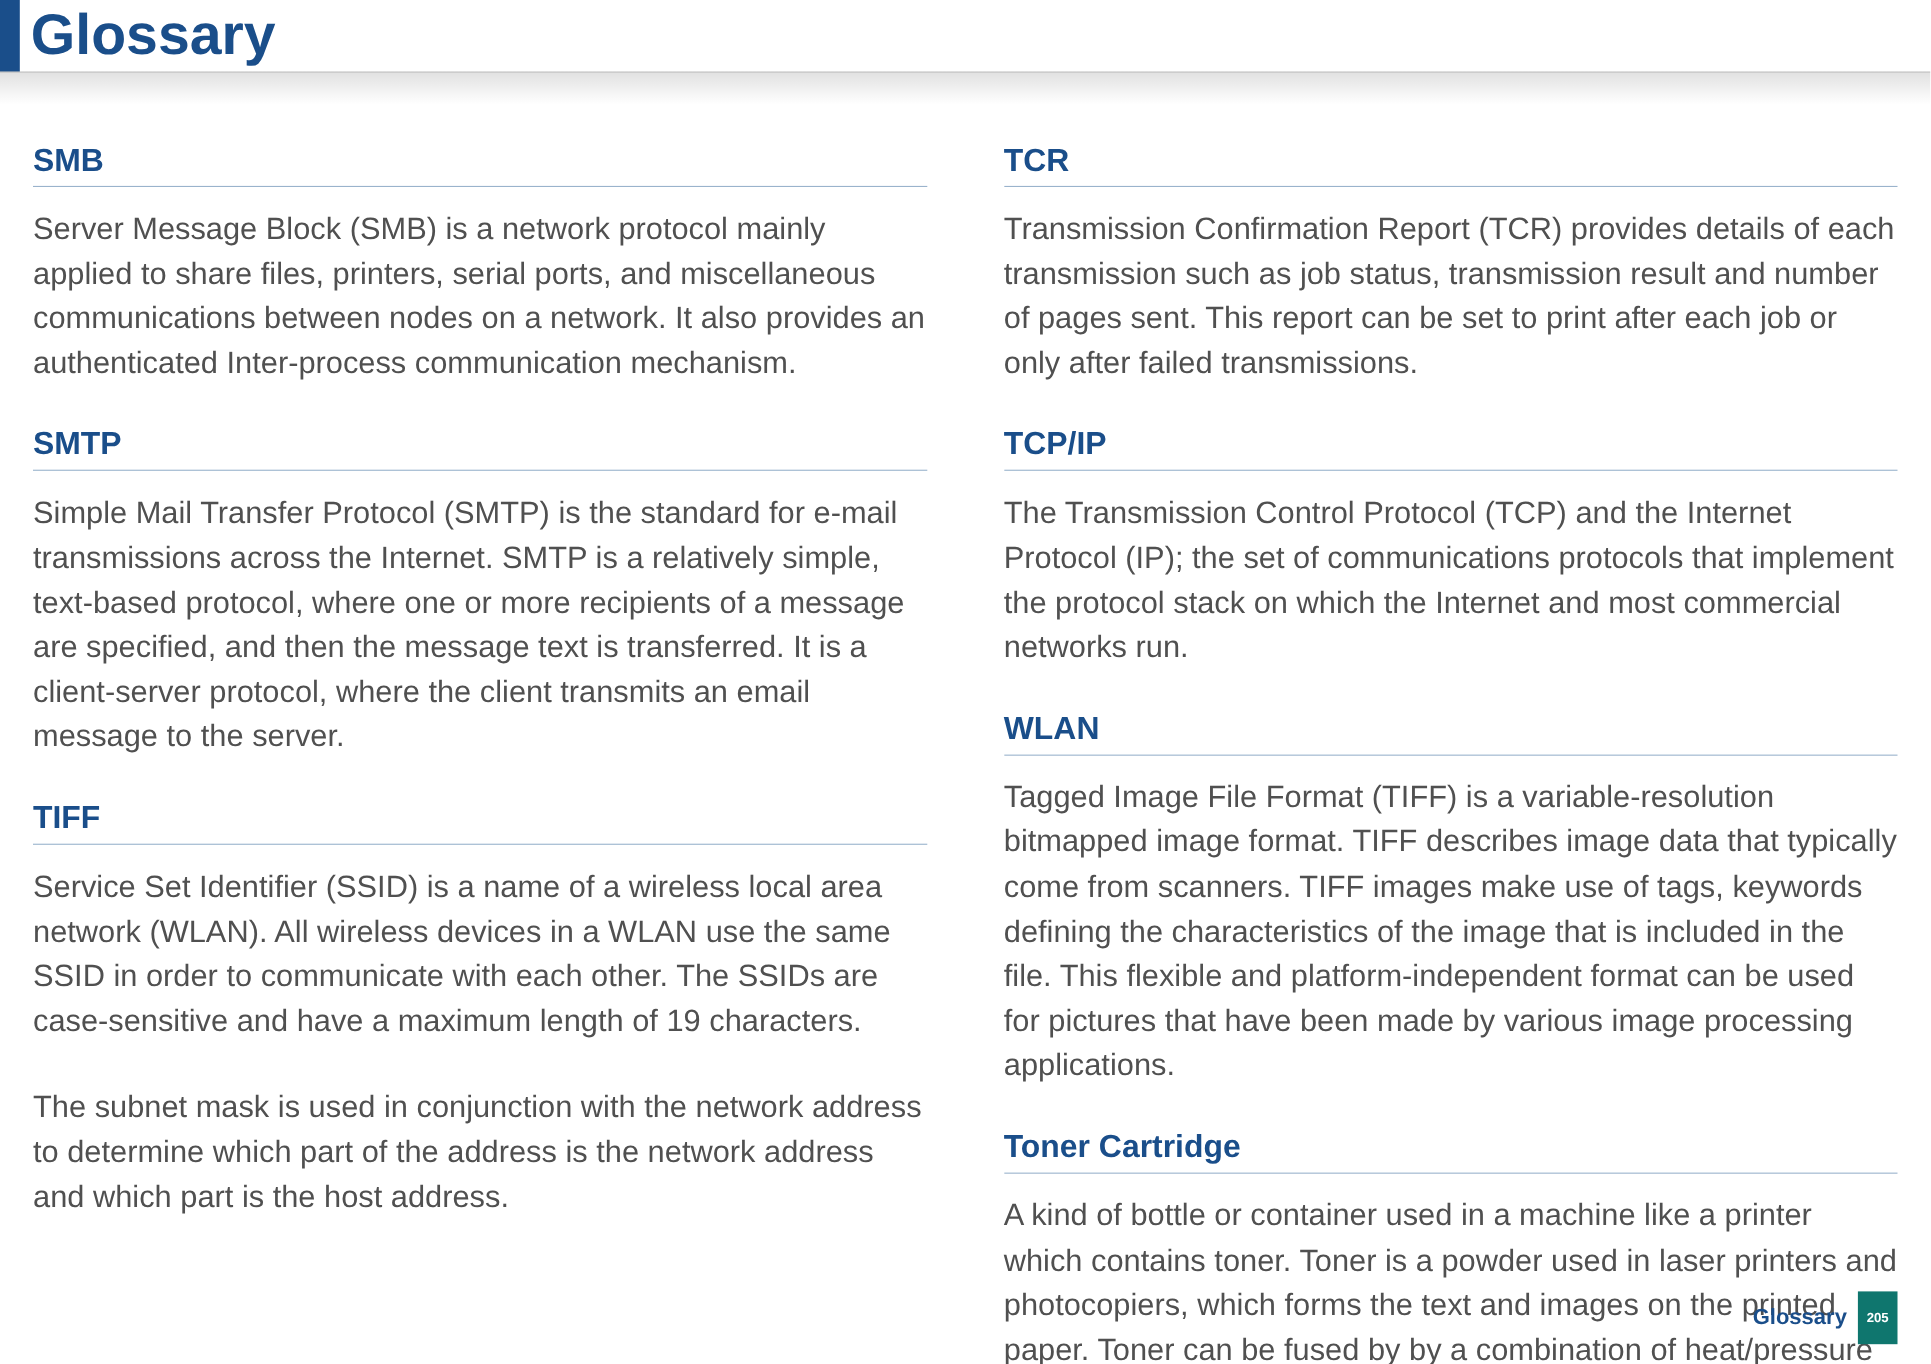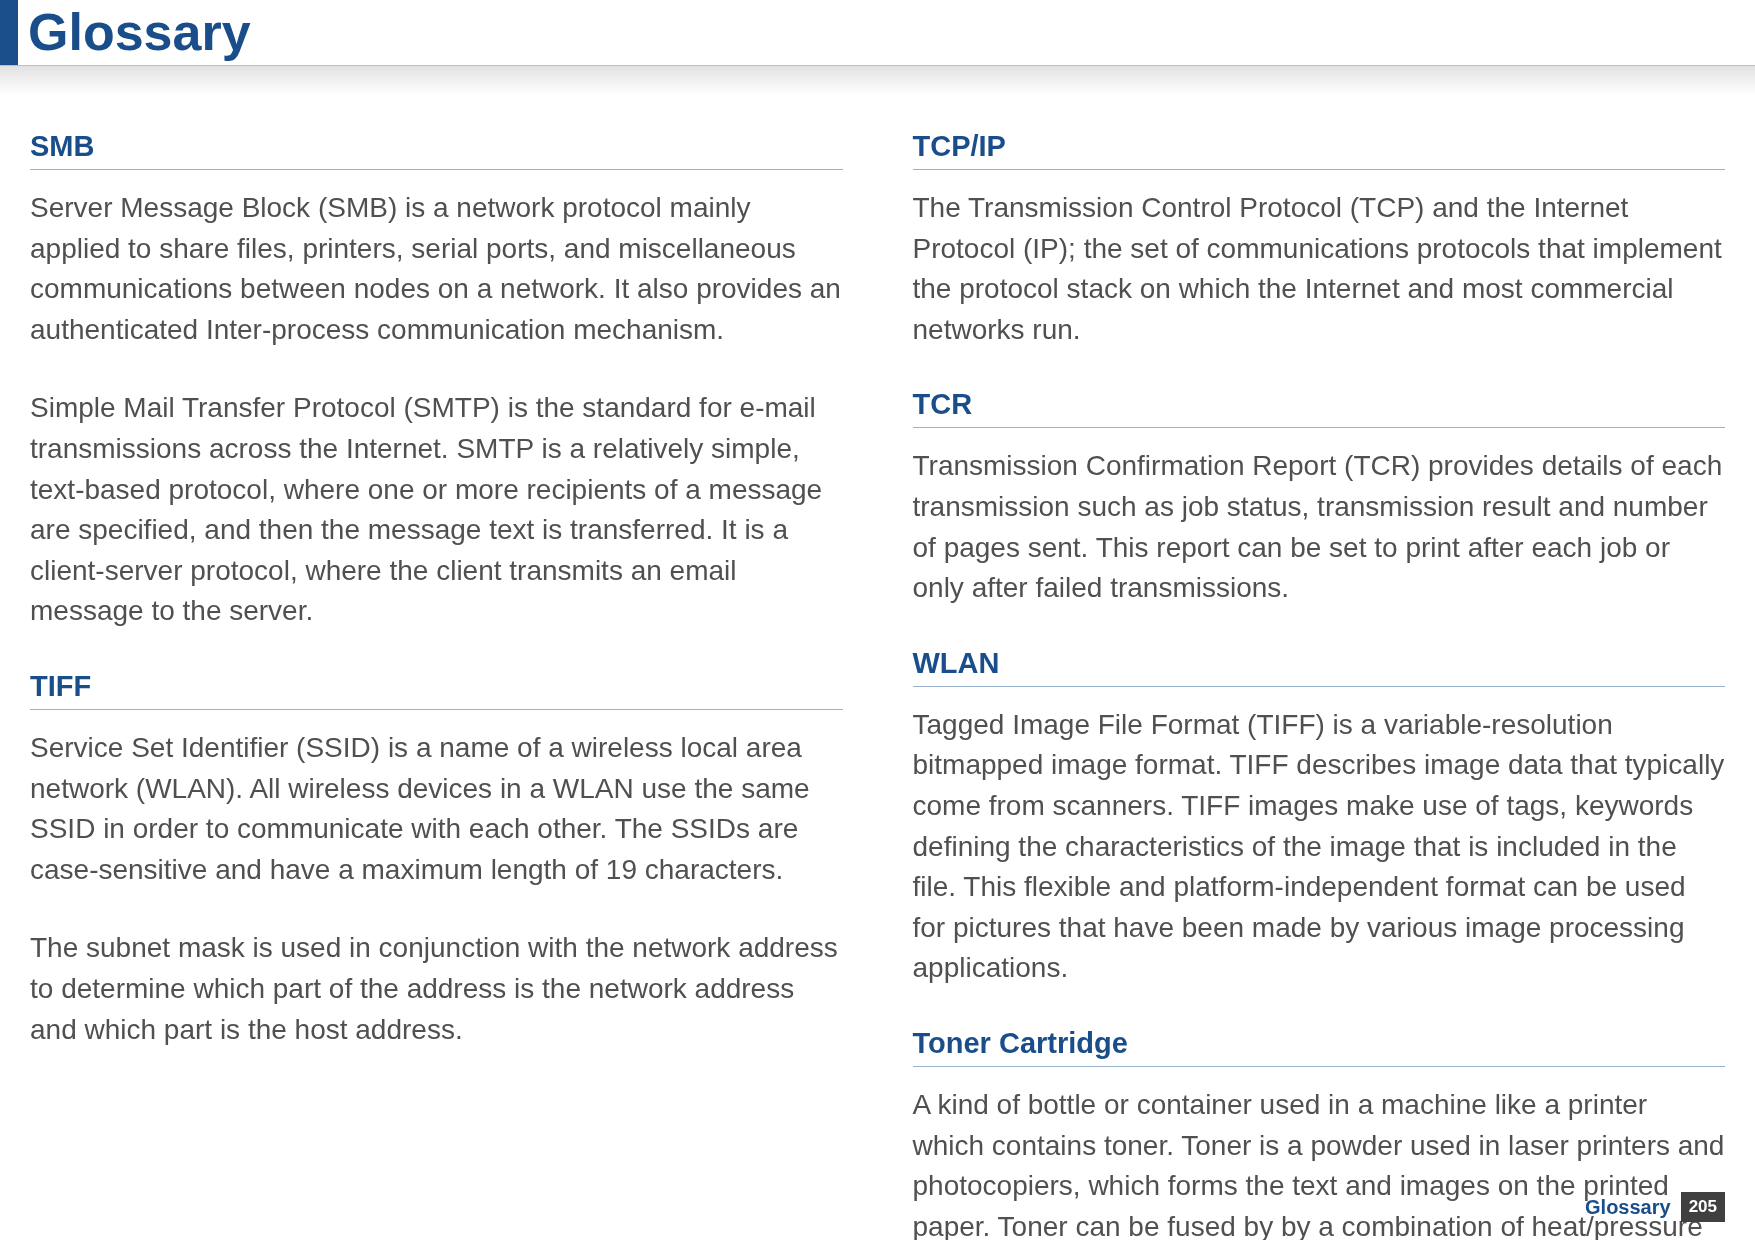--- a/index.html
+++ b/index.html
@@ -81,62 +81,63 @@
       display: flex;
       align-items: center;
       gap: 10px;
     }
     .footer-label {
       color: #1a4e8a;
       font-size: 20px;
       font-weight: bold;
     }
     .footer-page {
-      background: #404040;
+      background: #0f766e;
       color: #ffffff;
-      font-size: 17px;
+      font-size: 12px;
       font-weight: bold;
-      padding: 5px 8px;
+      padding: 17px 8px;
     }
   </style>
 </head>
 <body>
 
 <div class="header-bar">
   <div class="header-accent"></div>
   <div class="page-title">Glossary</div>
   <div class="header-shadow"></div>
 </div>
 
 <div class="content">
   <div class="column">
     <div class="entry">
       <div class="term">SMB</div>
       <div class="definition">Server Message Block (SMB) is a network protocol mainly applied to share files, printers, serial ports, and miscellaneous communications between nodes on a network. It also provides an authenticated Inter-process communication mechanism.</div>
     </div>
     <div class="entry">
+      <div class="term">SMTP</div>
       <div class="definition">Simple Mail Transfer Protocol (SMTP) is the standard for e-mail transmissions across the Internet. SMTP is a relatively simple, text-based protocol, where one or more recipients of a message are specified, and then the message text is transferred. It is a client-server protocol, where the client transmits an email message to the server.</div>
     </div>
     <div class="entry">
       <div class="term">TIFF</div>
       <div class="definition">Service Set Identifier (SSID) is a name of a wireless local area network (WLAN). All wireless devices in a WLAN use the same SSID in order to communicate with each other. The SSIDs are case-sensitive and have a maximum length of 19 characters.</div>
     </div>
     <div class="entry">
       <div class="definition">The subnet mask is used in conjunction with the network address to determine which part of the address is the network address and which part is the host address.</div>
     </div>
   </div>
 
   <div class="column">
     <div class="entry">
+      <div class="term">TCR</div>
+      <div class="definition">Transmission Confirmation Report (TCR) provides details of each transmission such as job status, transmission result and number of pages sent. This report can be set to print after each job or only after failed transmissions.</div>
+    </div>
+    <div class="entry">
       <div class="term">TCP/IP</div>
       <div class="definition">The Transmission Control Protocol (TCP) and the Internet Protocol (IP); the set of communications protocols that implement the protocol stack on which the Internet and most commercial networks run.</div>
-    </div>
-    <div class="entry">
-      <div class="term">TCR</div>
-      <div class="definition">Transmission Confirmation Report (TCR) provides details of each transmission such as job status, transmission result and number of pages sent. This report can be set to print after each job or only after failed transmissions.</div>
     </div>
     <div class="entry">
       <div class="term">WLAN</div>
       <div class="definition">Tagged Image File Format (TIFF) is a variable-resolution bitmapped image format. TIFF describes image data that typically come from scanners. TIFF images make use of tags, keywords defining the characteristics of the image that is included in the file. This flexible and platform-independent format can be used for pictures that have been made by various image processing applications.</div>
     </div>
     <div class="entry">
       <div class="term">Toner Cartridge</div>
       <div class="definition">A kind of bottle or container used in a machine like a printer which contains toner. Toner is a powder used in laser printers and photocopiers, which forms the text and images on the printed paper. Toner can be fused by by a combination of heat/pressure from the fuser, causing it to bind to the fibers in the paper.</div>
     </div>
   </div>

